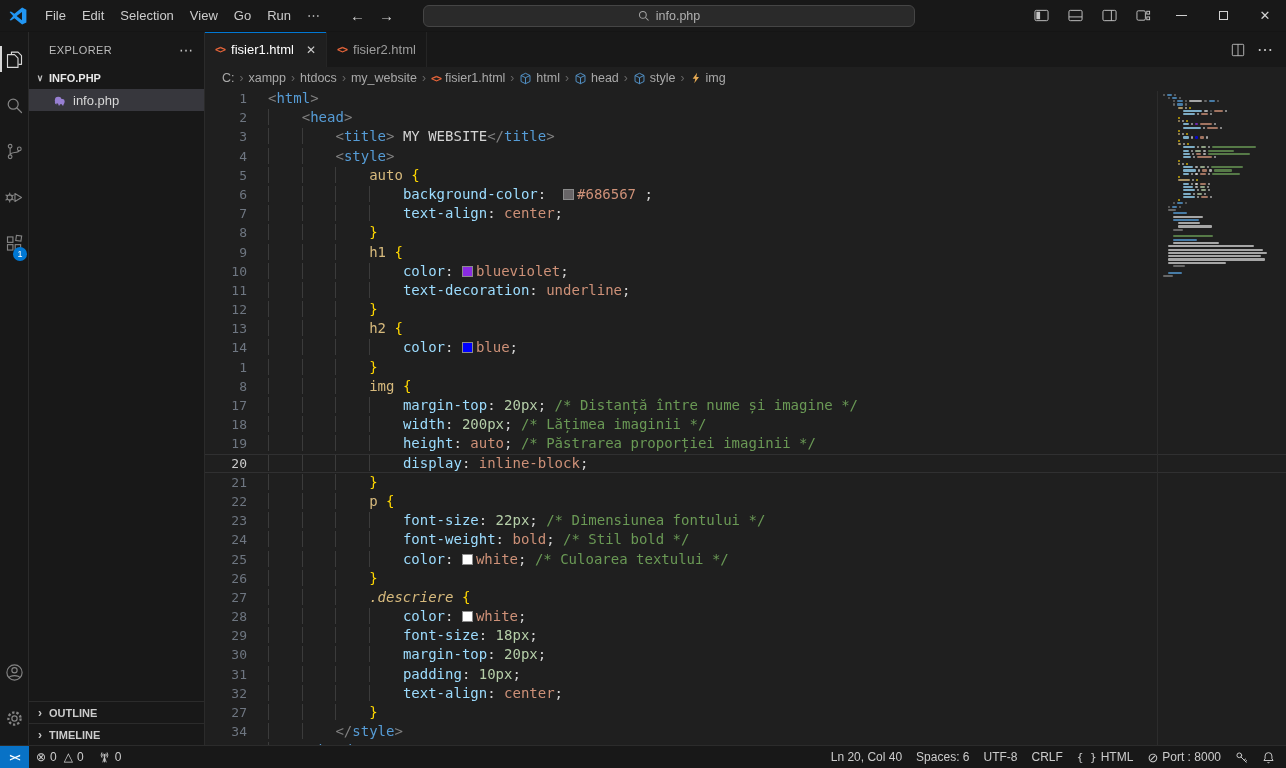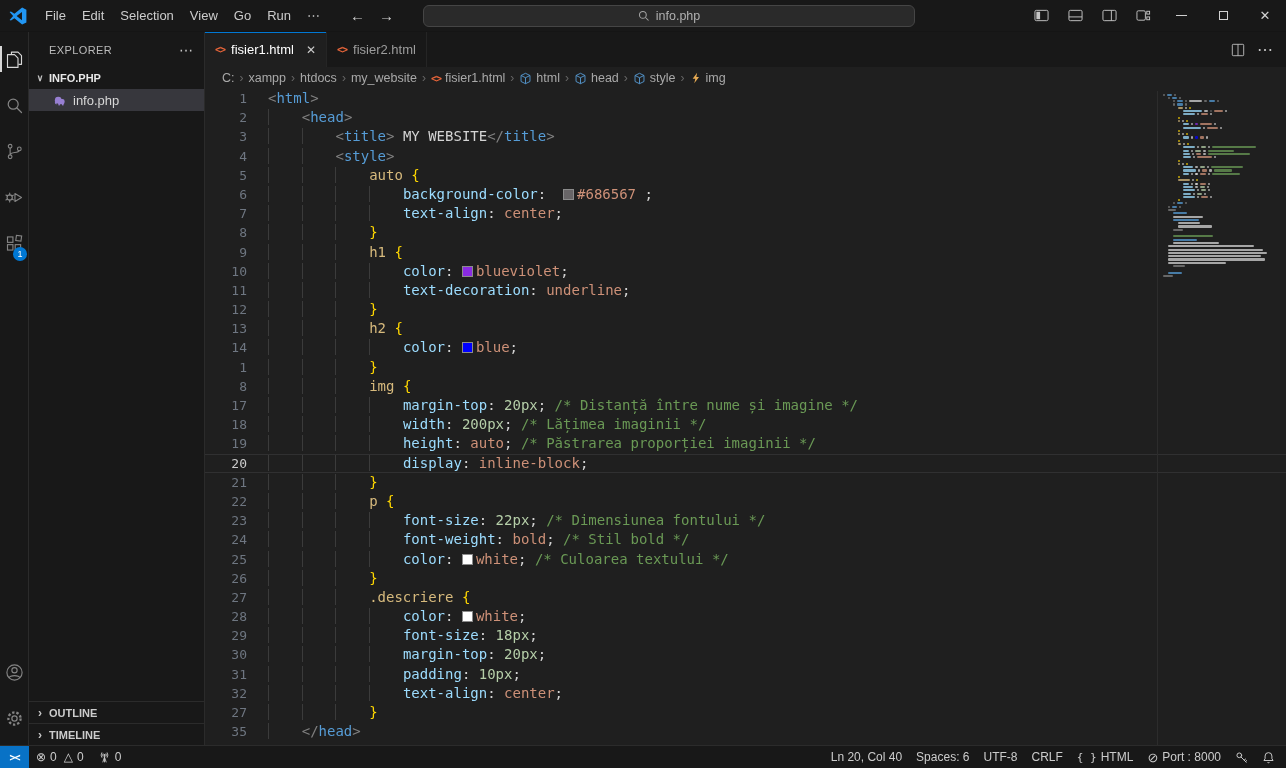--- a/index.html
+++ b/index.html
@@ -367,27 +367,28 @@
             <div class="cl"><div class="ln">17</div><div class="lc"><span class="guide">    </span><span class="guide">    </span><span class="guide">    </span><span class="guide">    </span><span style="color: rgb(156, 220, 254);">margin-top</span><span style="color: rgb(212, 212, 212);">: </span><span style="color: rgb(181, 206, 168);">20px</span><span style="color: rgb(212, 212, 212);">; </span><span style="color: rgb(106, 153, 85);">/* Distanță între nume și imagine */</span></div></div>
             <div class="cl"><div class="ln">18</div><div class="lc"><span class="guide">    </span><span class="guide">    </span><span class="guide">    </span><span class="guide">    </span><span style="color: rgb(156, 220, 254);">width</span><span style="color: rgb(212, 212, 212);">: </span><span style="color: rgb(181, 206, 168);">200px</span><span style="color: rgb(212, 212, 212);">; </span><span style="color: rgb(106, 153, 85);">/* Lățimea imaginii */</span></div></div>
             <div class="cl"><div class="ln">19</div><div class="lc"><span class="guide">    </span><span class="guide">    </span><span class="guide">    </span><span class="guide">    </span><span style="color: rgb(156, 220, 254);">height</span><span style="color: rgb(212, 212, 212);">: </span><span style="color: rgb(206, 145, 120);">auto</span><span style="color: rgb(212, 212, 212);">; </span><span style="color: rgb(106, 153, 85);">/* Păstrarea proporției imaginii */</span></div></div>
             <div class="cl cur"><div class="ln">20</div><div class="lc"><span class="guide">    </span><span class="guide">    </span><span class="guide">    </span><span class="guide">    </span><span style="color: rgb(156, 220, 254);">display</span><span style="color: rgb(212, 212, 212);">: </span><span style="color: rgb(206, 145, 120);">inline-block</span><span style="color: rgb(212, 212, 212);">;</span></div></div>
             <div class="cl"><div class="ln">21</div><div class="lc"><span class="guide">    </span><span class="guide">    </span><span class="guide">    </span><span style="color: rgb(255, 215, 0);">}</span></div></div>
             <div class="cl"><div class="ln">22</div><div class="lc"><span class="guide">    </span><span class="guide">    </span><span class="guide">    </span><span style="color: rgb(215, 186, 125);">p</span><span style="color: rgb(212, 212, 212);"> </span><span style="color: rgb(255, 215, 0);">{</span></div></div>
             <div class="cl"><div class="ln">23</div><div class="lc"><span class="guide">    </span><span class="guide">    </span><span class="guide">    </span><span class="guide">    </span><span style="color: rgb(156, 220, 254);">font-size</span><span style="color: rgb(212, 212, 212);">: </span><span style="color: rgb(181, 206, 168);">22px</span><span style="color: rgb(212, 212, 212);">; </span><span style="color: rgb(106, 153, 85);">/* Dimensiunea fontului */</span></div></div>
             <div class="cl"><div class="ln">24</div><div class="lc"><span class="guide">    </span><span class="guide">    </span><span class="guide">    </span><span class="guide">    </span><span style="color: rgb(156, 220, 254);">font-weight</span><span style="color: rgb(212, 212, 212);">: </span><span style="color: rgb(206, 145, 120);">bold</span><span style="color: rgb(212, 212, 212);">; </span><span style="color: rgb(106, 153, 85);">/* Stil bold */</span></div></div>
             <div class="cl"><div class="ln">25</div><div class="lc"><span class="guide">    </span><span class="guide">    </span><span class="guide">    </span><span class="guide">    </span><span style="color: rgb(156, 220, 254);">color</span><span style="color: rgb(212, 212, 212);">: </span><span class="swatch" style="background: rgb(255, 255, 255);"></span><span style="color: rgb(206, 145, 120);">white</span><span style="color: rgb(212, 212, 212);">; </span><span style="color: rgb(106, 153, 85);">/* Culoarea textului */</span></div></div>
             <div class="cl"><div class="ln">26</div><div class="lc"><span class="guide">    </span><span class="guide">    </span><span class="guide">    </span><span style="color: rgb(255, 215, 0);">}</span></div></div>
-            <div class="cl"><div class="ln">27</div><div class="lc"><span class="guide">    </span><span class="guide">    </span><span class="guide">    </span><span style="color: rgb(215, 186, 125);">.descriere</span><span style="color: rgb(212, 212, 212);"> </span><span style="color: rgb(255, 215, 0);">{</span></div></div>
+            <div class="cl"><div class="ln">27</div><div class="lc"><span class="guide">    </span><span class="guide">    </span><span class="guide">    </span><span style="color: rgb(215, 186, 125); font-style: italic;">.descriere</span><span style="color: rgb(212, 212, 212);"> </span><span style="color: rgb(255, 215, 0);">{</span></div></div>
             <div class="cl"><div class="ln">28</div><div class="lc"><span class="guide">    </span><span class="guide">    </span><span class="guide">    </span><span class="guide">    </span><span style="color: rgb(156, 220, 254);">color</span><span style="color: rgb(212, 212, 212);">: </span><span class="swatch" style="background: rgb(255, 255, 255);"></span><span style="color: rgb(206, 145, 120);">white</span><span style="color: rgb(212, 212, 212);">;</span></div></div>
             <div class="cl"><div class="ln">29</div><div class="lc"><span class="guide">    </span><span class="guide">    </span><span class="guide">    </span><span class="guide">    </span><span style="color: rgb(156, 220, 254);">font-size</span><span style="color: rgb(212, 212, 212);">: </span><span style="color: rgb(181, 206, 168);">18px</span><span style="color: rgb(212, 212, 212);">;</span></div></div>
             <div class="cl"><div class="ln">30</div><div class="lc"><span class="guide">    </span><span class="guide">    </span><span class="guide">    </span><span class="guide">    </span><span style="color: rgb(156, 220, 254);">margin-top</span><span style="color: rgb(212, 212, 212);">: </span><span style="color: rgb(181, 206, 168);">20px</span><span style="color: rgb(212, 212, 212);">;</span></div></div>
             <div class="cl"><div class="ln">31</div><div class="lc"><span class="guide">    </span><span class="guide">    </span><span class="guide">    </span><span class="guide">    </span><span style="color: rgb(156, 220, 254);">padding</span><span style="color: rgb(212, 212, 212);">: </span><span style="color: rgb(181, 206, 168);">10px</span><span style="color: rgb(212, 212, 212);">;</span></div></div>
             <div class="cl"><div class="ln">32</div><div class="lc"><span class="guide">    </span><span class="guide">    </span><span class="guide">    </span><span class="guide">    </span><span style="color: rgb(156, 220, 254);">text-align</span><span style="color: rgb(212, 212, 212);">: </span><span style="color: rgb(206, 145, 120);">center</span><span style="color: rgb(212, 212, 212);">;</span></div></div>
             <div class="cl"><div class="ln">27</div><div class="lc"><span class="guide">    </span><span class="guide">    </span><span class="guide">    </span><span style="color: rgb(255, 215, 0);">}</span></div></div>
+            <div class="cl"><div class="ln">34</div><div class="lc"><span class="guide">    </span><span class="guide">    </span><span style="color: rgb(128, 128, 128);">&lt;/</span><span style="color: rgb(86, 156, 214);">style</span><span style="color: rgb(128, 128, 128);">&gt;</span></div></div>
             <div class="cl"><div class="ln">35</div><div class="lc"><span class="guide">    </span><span style="color: rgb(128, 128, 128);">&lt;/</span><span style="color: rgb(86, 156, 214);">head</span><span style="color: rgb(128, 128, 128);">&gt;</span></div></div>
           </div>
         <div class="minimap" id="minimap">
             <div class="mrow" style="padding-left: 0px;">
               <span class="mseg" style="width: 2px; background: rgb(128, 128, 128);"></span>
               <span class="mseg" style="width: 4.88px; background: rgb(86, 156, 214);"></span>
               <span class="mseg" style="width: 2px; background: rgb(128, 128, 128);"></span>
             </div>
             <div class="mrow" style="padding-left: 4.88px;">
               <span class="mseg" style="width: 2px; background: rgb(128, 128, 128);"></span>

